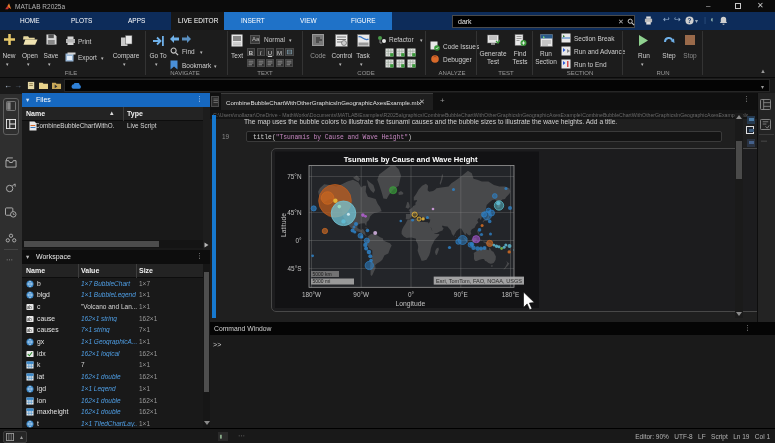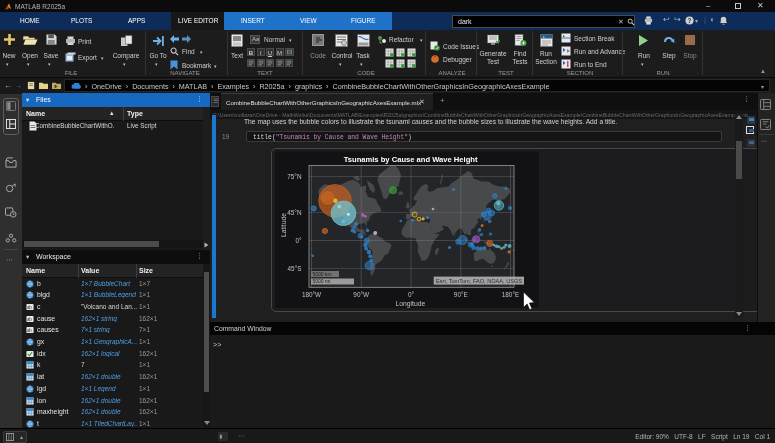--- a/index.html
+++ b/index.html
@@ -328,21 +328,20 @@
       <path d="M1,2 h4 l1,1 h5 v6 h-10 z" fill="#e8d28a"></path>
     </svg>
  <svg class="abs" style="left:51px;top:3px" width="11" height="9" viewBox="0 0 12 10">
       <path d="M1,2 h4 l1,1 h5 v6 h-10 z" fill="#c9a959"></path>
       <path d="M4,4 l3,2 -3,2" fill="#333"></path>
     </svg>
  <div class="abs" style="left:64px;top:1px;width:706px;height:13px;background:#040404;border:1px solid #262626;">
   <svg class="abs" style="left:6px;top:3px" width="11" height="7" viewBox="0 0 14 8">
         <path d="M3,7 a3,3 0 0 1 0.5,-5.9 a4,4 0 0 1 7.6,1 a2.6,2.6 0 0 1 -0.4,4.9 z" fill="#2f81d8"></path>
       </svg>
-  <div class="abs" style="left:20px;top:2px;font-size:7.2px;color:#c9c9c9;white-space:nowrap;">›&nbsp; OneDrive &nbsp;›&nbsp; Documents &nbsp;›&nbsp; MATLAB &nbsp;›&nbsp; Examples &nbsp;›&nbsp; R2025a &nbsp;›&nbsp; graphics &nbsp;›&nbsp; CombineBubbleChartWithOtherGraphicsInGeographicAxesExample</div>
   <div class="abs" style="left:696px;top:3px;font-size:6px;color:#999;">▾</div>
  </div>
 </div>
 
 <div class="abs" style="left:0;top:94px;width:22px;height:334px;background:#2f2f2f;">
  <div class="abs" style="left:2.5px;top:4px;width:16px;height:37px;border:1px solid #5f5f5f;border-radius:3px;">
   <svg class="abs" style="left:2.5px;top:2px" width="10" height="10" viewBox="0 0 12 12">
         <rect x="0.5" y="0.5" width="11" height="11" rx="1.5" fill="none" stroke="#8a8a8a" stroke-width="1"></rect>
         <rect x="1.5" y="1.5" width="4" height="9" fill="#8a8a8a"></rect>
       </svg>

